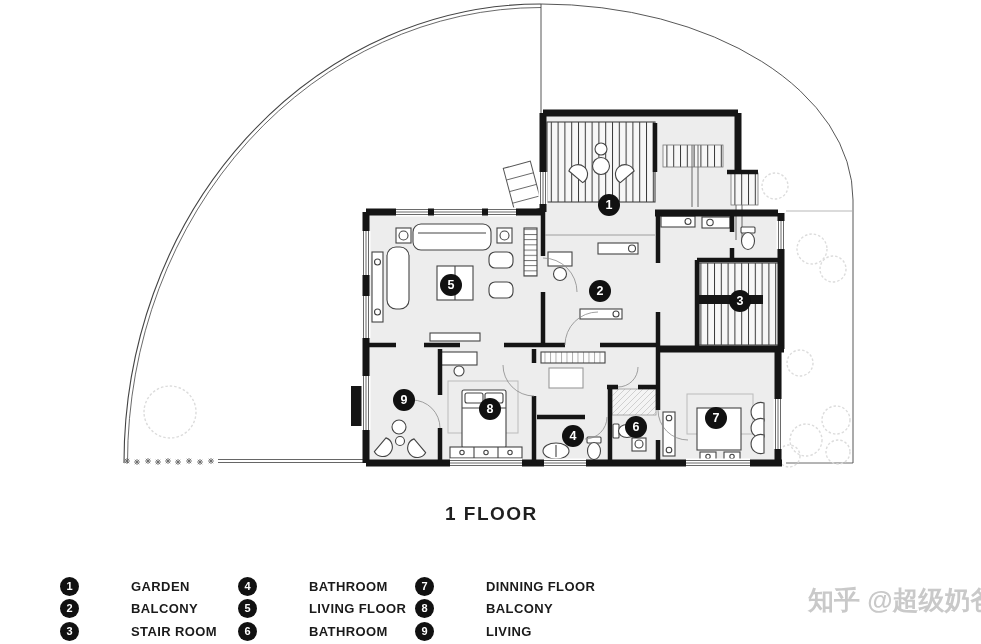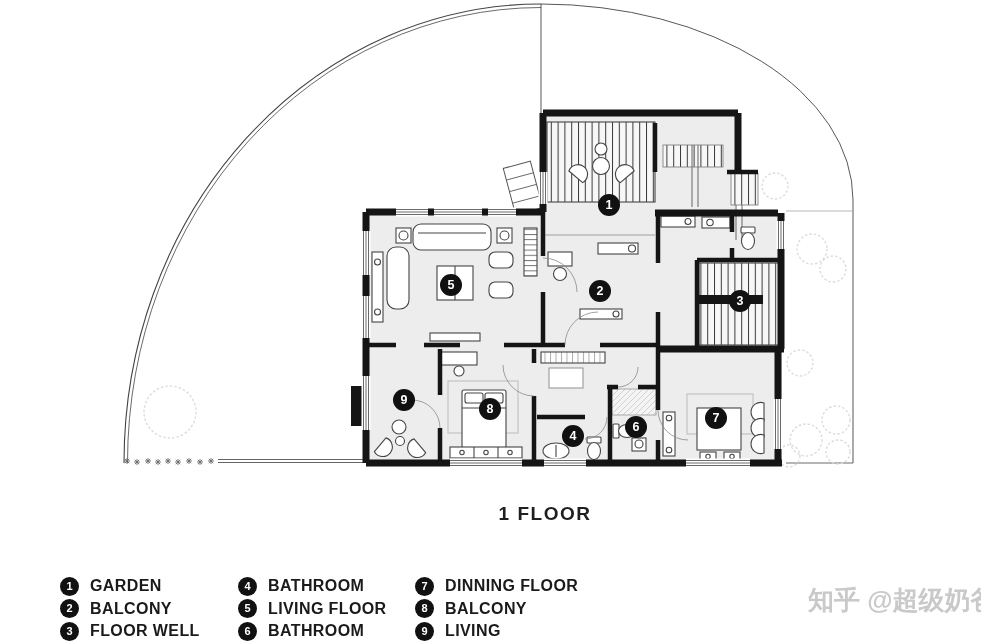--- a/index.html
+++ b/index.html
@@ -2,33 +2,33 @@
 <html><head>
 <meta charset="utf-8">
 <style>
   html,body{margin:0;padding:0;background:#ffffff;}
   .canvas{position:relative;width:981px;height:644px;background:#ffffff;overflow:hidden;
           font-family:"Liberation Sans",sans-serif;}
   .plan-svg{position:absolute;left:0;top:0;}
   .marker{position:absolute;width:22px;height:22px;border-radius:50%;background:#111111;
           color:#ffffff;font-size:12.5px;font-weight:bold;display:flex;align-items:center;
           justify-content:center;line-height:1;}
-  .floor-title{position:absolute;left:445px;top:503px;width:200px;text-align:center;
+  .floor-title{position:absolute;left:445px;top:503px;width:200px;text-align:left;
           font-size:19px;font-weight:bold;letter-spacing:1.5px;color:#1f1f1f;}
   .legend{position:absolute;left:0;top:575px;width:981px;height:69px;}
   .legend-col{position:absolute;top:0;}
   .legend-col.c1{left:60px;width:165px;}
   .legend-col.c2{left:238px;width:165px;}
   .legend-col.c3{left:415px;width:190px;}
   .legend-item{display:flex;align-items:center;height:22.5px;}
   .legend-badge{flex:0 0 auto;width:19px;height:19px;border-radius:50%;background:#111111;
           color:#ffffff;font-size:11px;font-weight:bold;display:flex;align-items:center;
           justify-content:center;margin-right:11px;line-height:1;}
-  .legend-label{font-size:16px;font-weight:bold;color:#1a1a1a;letter-spacing:0.4px;
-          white-space:nowrap;}
+  .legend-label{font-size:13px;font-weight:bold;color:#1a1a1a;letter-spacing:0.4px;
+          white-space:nowrap;margin-left:41px;}
   .watermark{position:absolute;left:808px;top:583px;font-size:26px;font-weight:600;
           color:#c9c9c9;white-space:nowrap;}
 </style>
 </head>
 <body>
 
 <div class="canvas">
 
   <svg class="plan-svg" width="981" height="570" viewBox="0 0 981 570">
     <defs>
@@ -375,21 +375,21 @@
       <div class="legend-item">
         <span class="legend-badge">1</span>
         <span class="legend-label">GARDEN</span>
       </div>
       <div class="legend-item">
         <span class="legend-badge">2</span>
         <span class="legend-label">BALCONY</span>
       </div>
       <div class="legend-item">
         <span class="legend-badge">3</span>
-        <span class="legend-label">FLOOR WELL</span>
+        <span class="legend-label">STAIR ROOM</span>
       </div>
     </div>
     <div class="legend-col c2">
       <div class="legend-item">
         <span class="legend-badge">4</span>
         <span class="legend-label">BATHROOM</span>
       </div>
       <div class="legend-item">
         <span class="legend-badge">5</span>
         <span class="legend-label">LIVING FLOOR</span>

